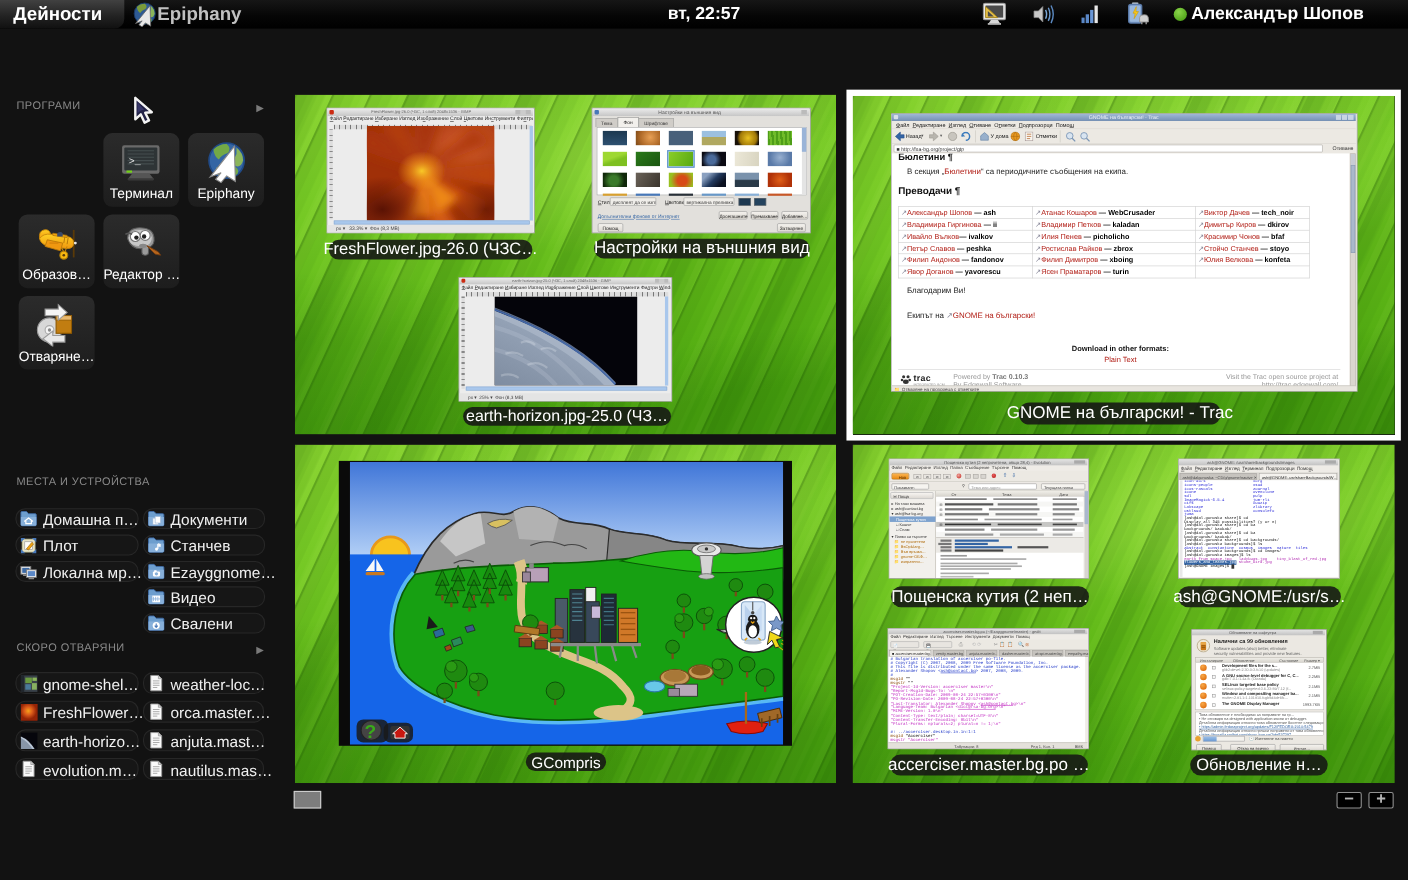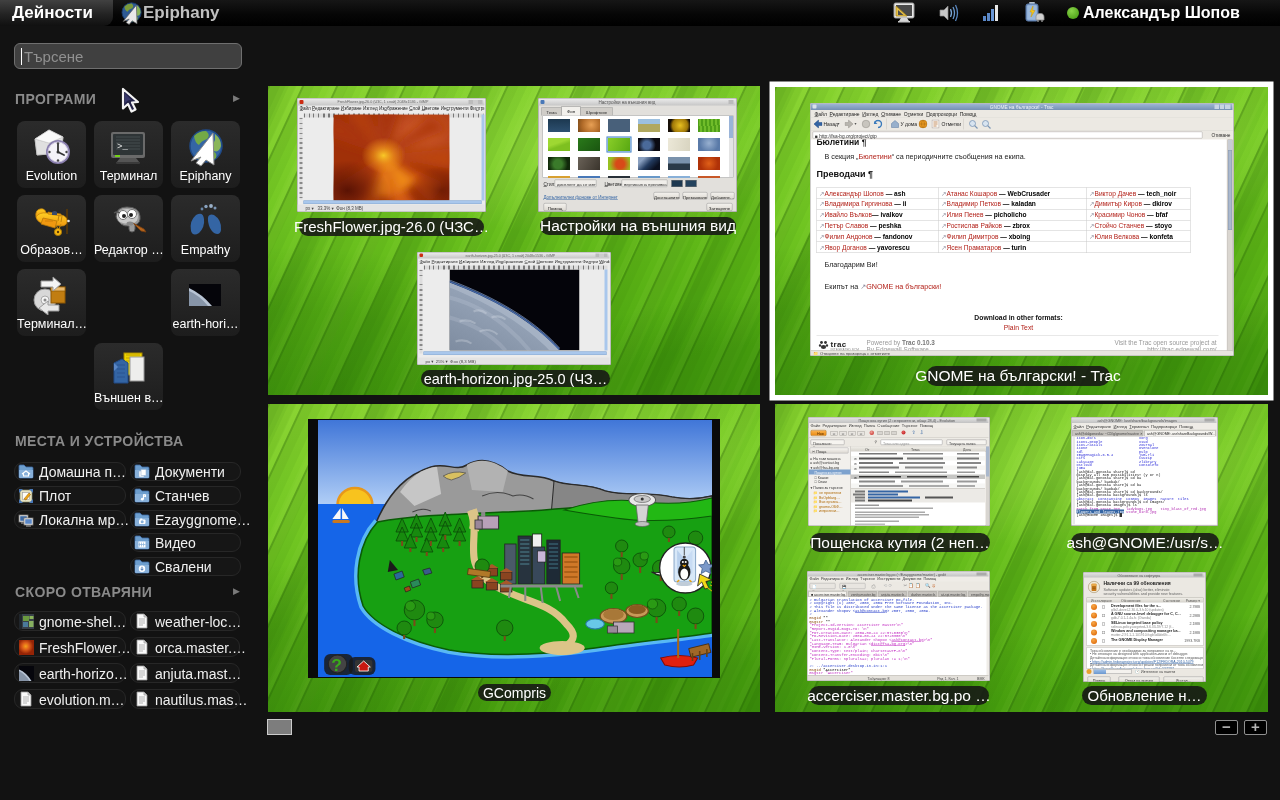--- a/index.html
+++ b/index.html
@@ -7,21 +7,21 @@
 .abs{position:absolute}
 #topbar{position:absolute;left:0;top:0;width:1280px;height:26px;background:linear-gradient(180deg,#161616 0%,#060606 55%,#000 100%)}
 #acttab{position:absolute;left:0;top:0;width:113px;height:26px;background:linear-gradient(180deg,#414141 0%,#232323 55%,#101010 100%);border-radius:0 0 9px 0}
 #acttab span{position:absolute;left:12px;top:3px;font-size:17px;font-weight:bold;color:#fff}
 .tbtxt{font-size:17px;font-weight:bold;color:#c0c0c0}
 #clock{position:absolute;left:0;top:4px;width:1280px;text-align:center;font-size:16px;font-weight:bold;color:#fff}
 #uname{position:absolute;left:1083px;top:4px;font-size:16px;font-weight:bold;color:#fff}
 #sidebar{position:absolute;left:0;top:0;width:260px;height:800px}
 #search{position:absolute;left:14px;top:43px;width:228px;height:26px;background:#404040;border:1px solid #6f6f6f;border-radius:6px}
 #search span{position:absolute;left:9px;top:4px;font-size:15px;color:#909090}
-.shead{position:absolute;font-size:14px;color:#8a8a8a;letter-spacing:0.4px;font-weight:bold}
+.shead{position:absolute;font-size:10px;color:#8a8a8a;letter-spacing:0.4px;font-weight:normal}
 .sarr{position:absolute;color:#7a7a7a;font-size:9px}
 .tile{position:absolute;width:69px;height:67px;background:linear-gradient(#2b2b2b,#1d1d1d);border-radius:8px}
 .tile .tl{position:absolute;left:0;bottom:5px;width:69px;text-align:center;font-size:12.5px;color:#fff;white-space:nowrap;overflow:hidden}
 .tile svg{position:absolute;left:14px;top:6px}
 .pitem{position:absolute;height:19px;background:rgba(255,255,255,0.02);border:1px solid #272727;border-radius:9px}
 .pitem .pt{position:absolute;left:24px;top:1px;font-size:14px;color:#f0f0f0;white-space:nowrap}
 .pitem svg{position:absolute;left:3px;top:1px}
 .ws{position:absolute;overflow:hidden}
 .wlab{position:absolute;background:rgba(22,22,22,0.88);border-radius:11px;color:#fff;display:flex;align-items:center;justify-content:center;white-space:nowrap;font-size:15.5px}
 .win{position:absolute;background:#ececec;border:1px solid #8a8a8a;overflow:hidden}
@@ -34,20 +34,21 @@
       <span>Дейности</span>
     </div>
 <svg class="abs" style="left:119px;top:1px" width="24" height="24" viewBox="0 0 40 40">
       <circle cx="21" cy="19" r="16" fill="#2e5a94" stroke="#1a3a66" stroke-width="1.5"></circle>
       <path d="M9 9 Q14 4 21 4 Q26 8 22 12 Q16 14 14 18 Q10 16 9 9Z" fill="#7a9a3a"></path>
       <path d="M30 7 Q36 12 36 19 Q34 26 29 24 Q27 18 30 13 Z" fill="#8ab55a"></path>
       <path d="M26 24 Q33 25 31 31 Q27 35 22 34 Q22 28 26 24Z" fill="#73a946"></path>
       <path d="M29 7 L30 38 L22 33 L17 39 L12 36 L17 30 L7 34 Z" fill="#e8e8e8" stroke="#666" stroke-width="1.2"></path>
     </svg>
 <div class="abs tbtxt" style="left:143px;top:3px">Epiphany</div>
+<div id="clock">вт, 22:57</div>
 <svg class="abs" style="left:892px;top:2px" width="24" height="21" viewBox="0 0 24 21">
       <rect x="2" y="1" width="20" height="15" rx="1.5" fill="#e8e8e8" stroke="#9a9a9a"></rect>
       <rect x="4" y="3" width="16" height="11" fill="#4a4a4a"></rect>
       <path d="M4 14 L4 4 L15 14 Z" fill="#e8c24a" stroke="#a8861a" stroke-width=".8"></path>
       <path d="M6 13 L6 8 L11.5 13 Z" fill="#4a4a4a"></path>
       <path d="M9 16 L15 16 L17 19 L7 19 Z" fill="#d8d8d8"></path>
       <rect x="6" y="19" width="12" height="1.5" fill="#c8c8c8"></rect>
     </svg>
 <svg class="abs" style="left:938px;top:3px" width="22" height="20" viewBox="0 0 22 20">
       <path d="M2 7 L6 7 L10 3 L10 17 L6 13 L2 13 Z" fill="#c8c8c8" stroke="#8a8a8a" stroke-width=".7"></path>
@@ -66,42 +67,22 @@
       <rect x="2" y="2" width="12" height="17" rx="2" fill="#7a9ac8" stroke="#5a7aa8"></rect>
       <rect x="3.2" y="3.2" width="9.6" height="14.6" rx="1.2" fill="#9ab8dc"></rect>
       <path d="M9 4 L6 10 L8 10 L7 15 L11 8.5 L8.7 8.5 Z" fill="#f8c818" stroke="#c89608" stroke-width=".5"></path>
       <path d="M13 12 Q20 10 20 15 L20 18 L12 18 L12 14 Z" fill="#d0d0d0" stroke="#909090" stroke-width=".8"></path>
       <path d="M14 18 L14 20 M18 18 L18 20" stroke="#909090" stroke-width="1.4"></path>
     </svg>
 <div class="abs" style="left:1067px;top:7px;width:12px;height:12px;border-radius:50%;background:radial-gradient(circle at 38% 32%,#8ad44a,#55a81e 70%,#3d7d12)"></div>
 <div id="uname">Александър Шопов</div>
 </div>
 <div id="sidebar">
-<div id="search">
-      <span>Търсене</span>
-      <div class="abs" style="left:6px;top:4px;width:1px;height:17px;background:#fff"></div>
-    </div>
 <div class="shead" style="left:15px;top:91px">ПРОГРАМИ</div>
 <div class="sarr" style="left:233px;top:93px">▶</div>
-<div class="tile" style="left:17px;top:121px">
-      <svg width="40" height="40" viewBox="0 0 40 40">
-        <path d="M4 12 L18 3 L32 10 L30 26 L6 28 Z" fill="#f2f2f2" stroke="#b0b0b0"></path>
-        <path d="M4 12 L18 16 L32 10 L30 26 L6 28 Z" fill="#e0e0e0" stroke="#bbb" stroke-width=".6"></path>
-        <path d="M4 12 L18 3 L32 10 L18 16 Z" fill="#fafafa" stroke="#c8c8c8" stroke-width=".6"></path>
-        <circle cx="27" cy="25" r="12" fill="#8a7fae"></circle>
-        <circle cx="27" cy="25" r="10" fill="#f4f2f8" stroke="#cfc8e0"></circle>
-        <circle cx="27" cy="25" r="1.5" fill="#333"></circle>
-        <path d="M27 25 L27 17 M27 25 L33 28" stroke="#333" stroke-width="1.8" stroke-linecap="round"></path>
-        <circle cx="27" cy="16.5" r="1.2" fill="#444"></circle>
-        <circle cx="35.5" cy="25" r="1.2" fill="#444"></circle>
-        <circle cx="27" cy="33.5" r="1.2" fill="#444"></circle>
-        <circle cx="18.5" cy="25" r="1.2" fill="#444"></circle>
-      </svg>
-      <div class="tl">Evolution</div>
-    </div>
 <div class="tile" style="left:94px;top:121px">
       <svg width="40" height="40" viewBox="0 0 40 40">
         <rect x="3" y="5" width="34" height="26" rx="2" fill="#6a6a6a"></rect>
         <rect x="5" y="7" width="30" height="21" rx="1" fill="#2e3436"></rect>
         <path d="M8 10 h24 M8 13 h24 M8 16 h24 M8 19 h24 M8 22 h24" stroke="#444d4f" stroke-width="1"></path>
         <text x="9" y="22" font-size="9" fill="#e8e8e8" font-family="Liberation Mono,monospace">&gt;_</text>
         <rect x="7" y="28" width="5" height="2" fill="#73d216"></rect>
         <path d="M12 31 L28 31 L32 36 L8 36 Z" fill="#555"></path>
         <rect x="8" y="35" width="24" height="2" rx="1" fill="#3a3a3a"></rect>
       </svg>
@@ -149,61 +130,31 @@
         <circle cx="15" cy="14" r="4.5" fill="#fff" stroke="#777"></circle>
         <circle cx="24" cy="13" r="4.5" fill="#fff" stroke="#777"></circle>
         <circle cx="16" cy="15" r="2" fill="#222"></circle>
         <circle cx="23" cy="14" r="2" fill="#222"></circle>
         <path d="M6 12 Q9 10 12 12" stroke="#555" stroke-width="1.4" fill="none"></path>
         <path d="M25 22 L36 28 L38 31 L33 30 Z" fill="#b5651d" stroke="#7a3f0f" stroke-width=".8"></path>
         <ellipse cx="22" cy="22.5" rx="3.5" ry="2" fill="#888"></ellipse>
       </svg>
       <div class="tl">Редактор …</div>
     </div>
-<div class="tile" style="left:171px;top:195px">
-      <svg width="40" height="40" viewBox="0 0 40 40">
-        <path d="M11 14 Q18 10 19 18 Q20 26 14 32 Q8 36 6 30 Q4 20 11 14Z" fill="#3465a4"></path>
-        <path d="M29 14 Q22 12 23 20 Q24 28 29 32 Q35 35 36 29 Q37 19 29 14Z" fill="#3465a4"></path>
-        <circle cx="17" cy="8" r="1.4" fill="#6a87a8"></circle>
-        <circle cx="21" cy="5.5" r="1.7" fill="#8aa3c0"></circle>
-        <circle cx="26" cy="5" r="1.9" fill="#9ab0c8"></circle>
-        <circle cx="30" cy="7" r="1.5" fill="#7a95b5"></circle>
-      </svg>
-      <div class="tl">Empathy</div>
-    </div>
 <div class="tile" style="left:17px;top:269px">
       <svg width="40" height="40" viewBox="0 0 40 40">
         <circle cx="14" cy="25" r="11" fill="#d8d8d8" stroke="#999"></circle>
         <circle cx="14" cy="25" r="4" fill="#f4f4f4" stroke="#aaa"></circle>
         <circle cx="14" cy="25" r="1.5" fill="#888"></circle>
         <rect x="20" y="12" width="14" height="16" fill="#c17d11" stroke="#8f5902"></rect>
         <rect x="20" y="12" width="14" height="4" fill="#e9b96e" stroke="#8f5902" stroke-width=".7"></rect>
         <path d="M10 6 L22 6 L22 2 L30 9 L22 16 L22 12 L10 12 Z" fill="#f4f4f4" stroke="#9a9a9a"></path>
         <path d="M28 36 L17 36 L17 40 L8 33 L17 26 L17 30 L28 30 Z" fill="#e8e8e8" stroke="#9a9a9a"></path>
       </svg>
-      <div class="tl">Терминал…</div>
-    </div>
-<div class="tile" style="left:171px;top:269px">
-      <svg width="40" height="40" viewBox="0 0 40 40">
-        <rect x="4" y="9" width="32" height="22" fill="#05050a"></rect>
-        <path d="M4 14 Q16 20 26 31 L4 31 Z" fill="#8795a8"></path>
-        <path d="M4 13 Q17 19 27 31 L23 31 Q14 20 4 16 Z" fill="#b8c4d4"></path>
-      </svg>
-      <div class="tl">earth-hori…</div>
-    </div>
-<div class="tile" style="left:94px;top:343px">
-      <svg width="40" height="40" viewBox="0 0 40 40">
-        <rect x="16" y="4" width="18" height="22" fill="#edd400" stroke="#a88800"></rect>
-        <path d="M18 6 h14 M18 9 h14 M18 12 h14" stroke="#c4a000" stroke-width="1"></path>
-        <rect x="22" y="8" width="14" height="24" fill="#eeeeec" stroke="#999"></rect>
-        <path d="M6 14 L14 10 L20 14 L20 34 L6 34 Z" fill="#3465a4" stroke="#204a87"></path>
-        <path d="M6 14 L10 18 L6 22 Z" fill="#5a87c6"></path>
-        <path d="M9 16 h8 M9 20 h8 M9 24 h8 M9 28 h8" stroke="#2a5590" stroke-width="1.2"></path>
-      </svg>
-      <div class="tl">Външен в…</div>
+      <div class="tl">Отваряне…</div>
     </div>
 <div class="shead" style="left:15px;top:433px">МЕСТА И УСТРОЙСТВА</div>
 <svg width="0" height="0" style="position:absolute">
       <defs>
 <g id="fold">
           <path d="M1 4 L1 2 Q1 1 2 1 L6 1 L8 3 L14 3 Q15 3 15 4 L15 13 Q15 14 14 14 L2 14 Q1 14 1 13 Z" fill="#6d9ece" stroke="#3d6aa5" stroke-width=".8"></path>
           <path d="M1 6 L15 6 L15 13 Q15 14 14 14 L2 14 Q1 14 1 13 Z" fill="#87b0da"></path>
         </g>
 <g id="doc16">
           <path d="M3 1 L10 1 L13 4 L13 15 L3 15 Z" fill="#fafafa" stroke="#9a9a9a" stroke-width=".8"></path>

